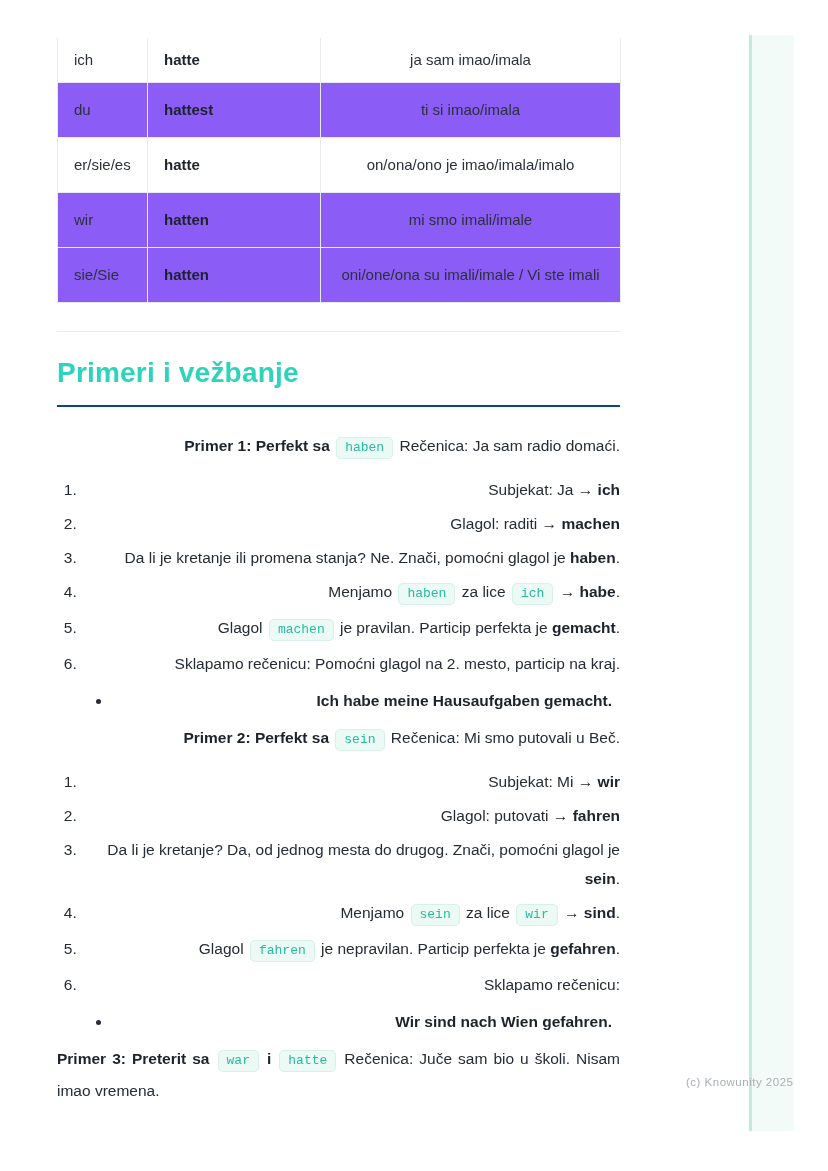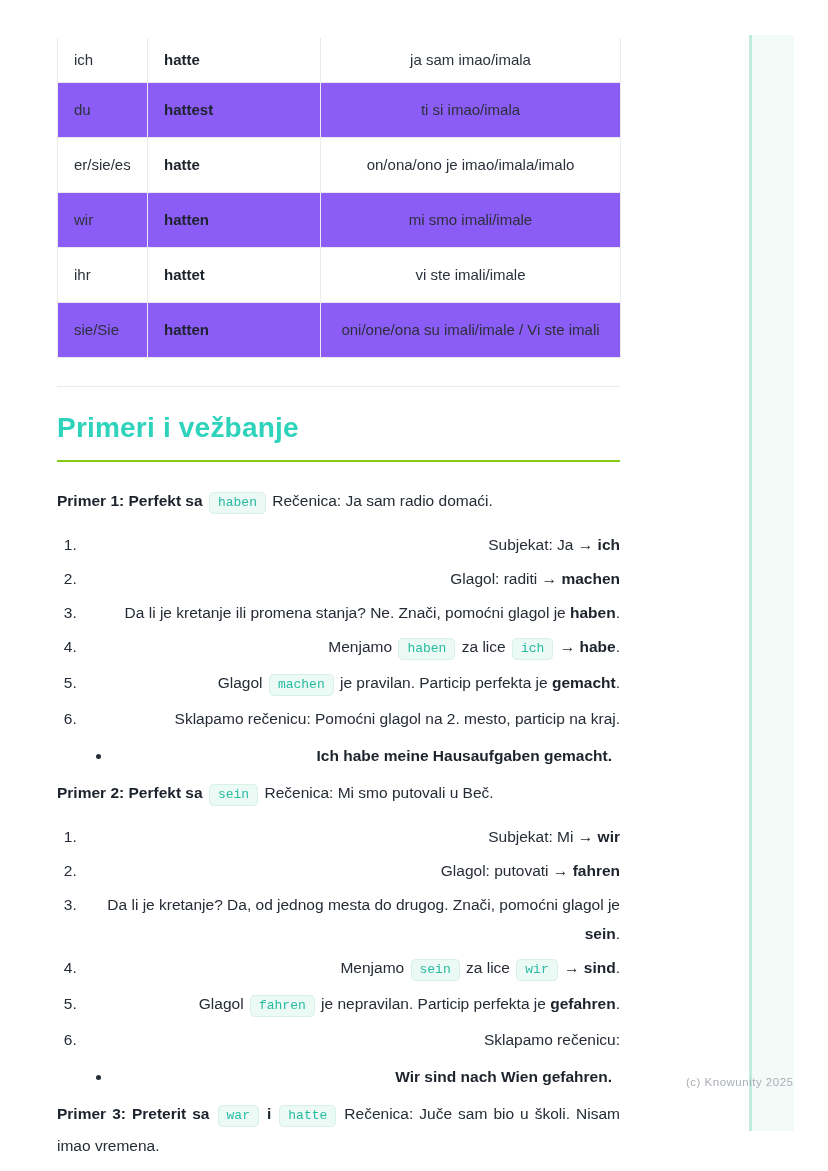--- a/index.html
+++ b/index.html
@@ -63,27 +63,28 @@
   }
 
   h2.section-heading {
     margin: 24px 0 0 0;
     font-size: 28px;
     line-height: 34px;
     font-weight: 700;
     color: #2ed3bb;
     letter-spacing: 0.2px;
     padding-bottom: 15px;
-    border-bottom: 2px solid #84cc16;
+    border-bottom: 2px solid #0c4a6e;
   }
 
   p.intro {
     font-size: 15.5px;
     line-height: 30px;
     margin: 8px 0 0 0;
+    text-align: right;
   }
   p.intro.mt-lg { margin-top: 24px; }
   p.justify { text-align: justify; }
 
   ol.steps {
     margin: 12px 0 0 0;
     padding-left: 24px;
     font-size: 15.5px;
     line-height: 29px;
     text-align: right;
@@ -151,25 +152,20 @@
         <tr>
           <td class="c1">er/sie/es</td>
           <td class="c2">hatte</td>
           <td class="c3">on/ona/ono je imao/imala/imalo</td>
         </tr>
         <tr class="alt">
           <td class="c1">wir</td>
           <td class="c2">hatten</td>
           <td class="c3">mi smo imali/imale</td>
         </tr>
-        <tr>
-          <td class="c1">ihr</td>
-          <td class="c2">hattet</td>
-          <td class="c3">vi ste imali/imale</td>
-        </tr>
         <tr class="alt">
           <td class="c1">sie/Sie</td>
           <td class="c2">hatten</td>
           <td class="c3">oni/one/ona su imali/imale / Vi ste imali</td>
         </tr>
       </tbody>
     </table>
 
     <hr class="divider">
 

